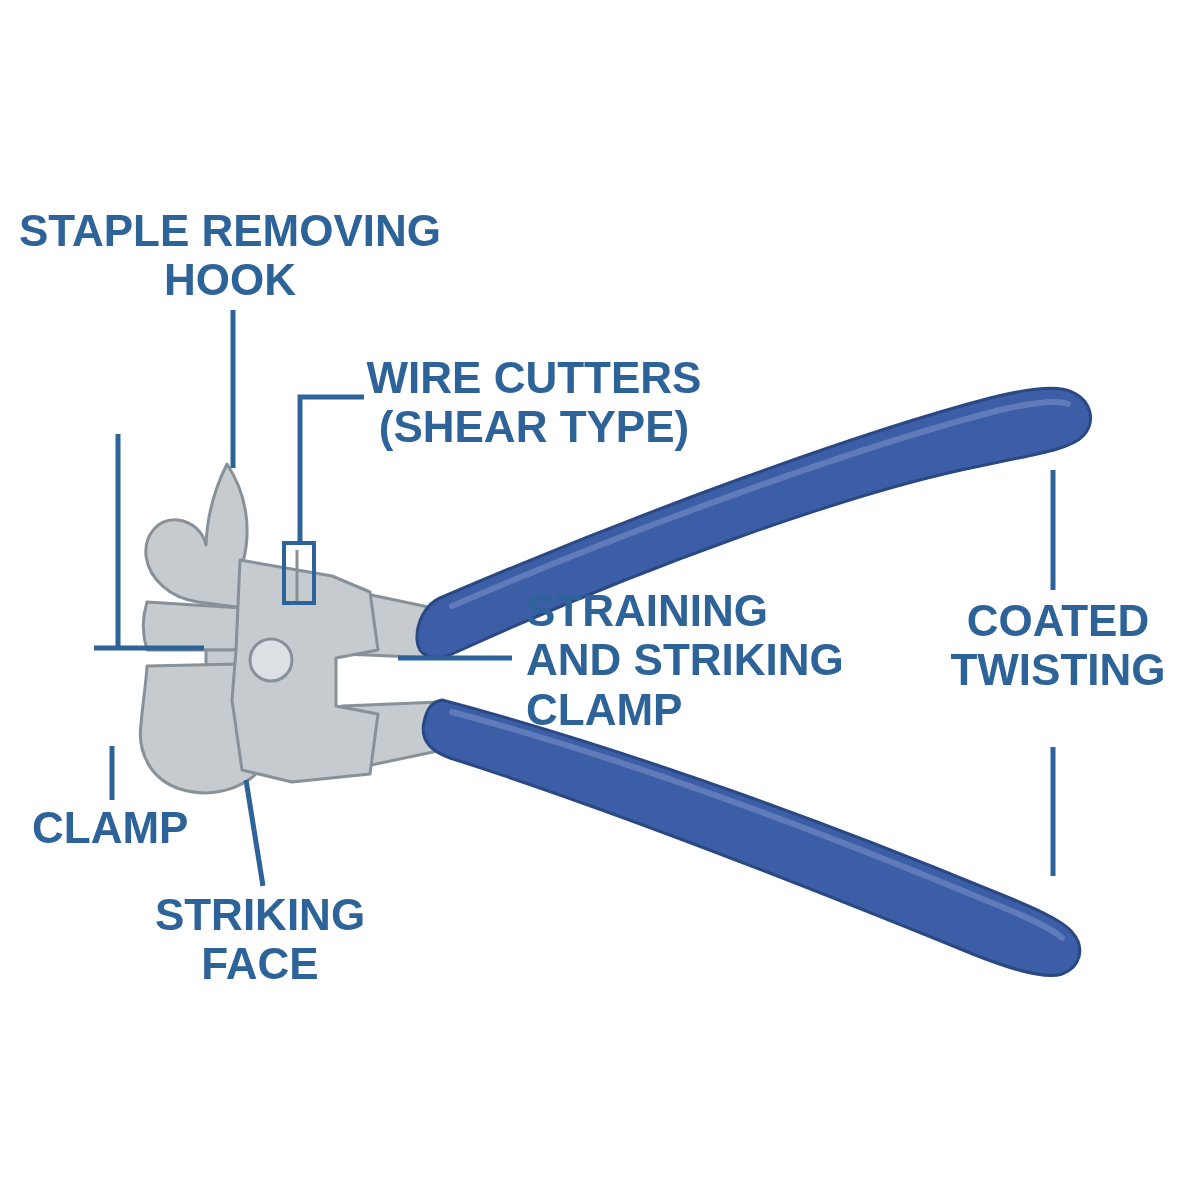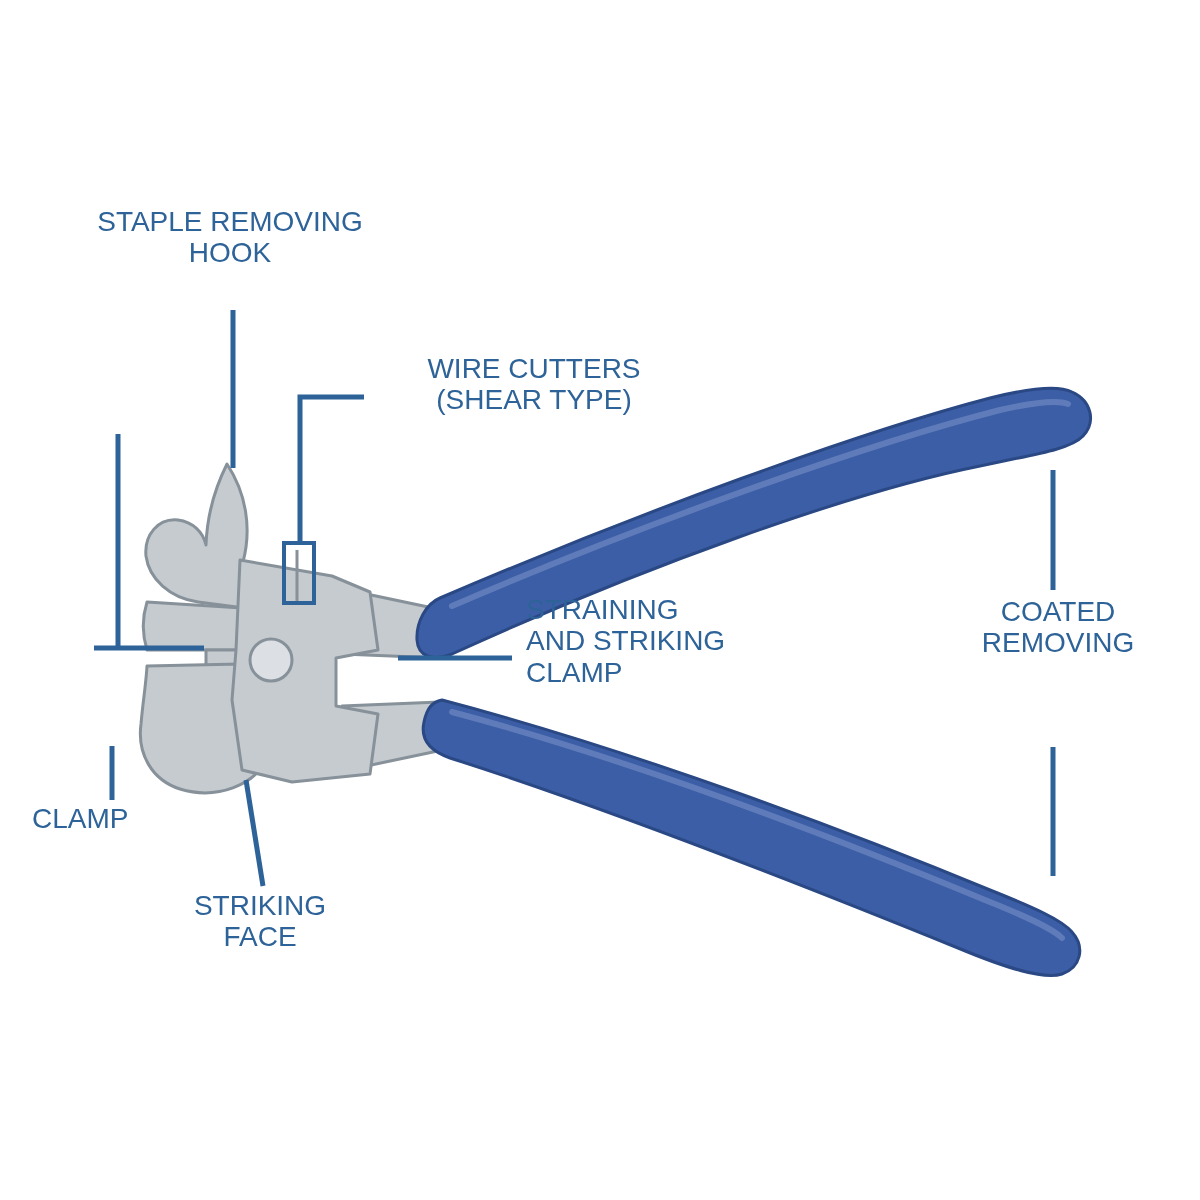--- a/index.html
+++ b/index.html
@@ -8,22 +8,22 @@
     position:relative;
     width:1200px; height:1200px;
     background:var(--background, #ffffff);
     overflow:hidden;
     font-family:"Liberation Sans", sans-serif;
   }
   svg.scene { position:absolute; left:0; top:0; }
   .label {
     position:absolute;
     color:var(--label-text, #2d6398);
-    font-weight:400;
-    font-size:28px;
+    font-weight:700;
+    font-size:44px;
     line-height:1.12;
     letter-spacing:0px;
     white-space:nowrap;
   }
   .label.center { text-align:center; }
   .leader { stroke:var(--leader-line, #2d6398); stroke-width:5; fill:none; stroke-linecap:butt; }
   .bracket { stroke:var(--leader-line, #2d6398); stroke-width:4; fill:none; }
 </style>
 </head>
 <body>
@@ -65,29 +65,29 @@
     <div>STAPLE REMOVING</div>
     <div>HOOK</div>
   </div>
 
 
   <div class="label center" style="left:358px; top:353px; width:352px;">
     <div>WIRE CUTTERS</div>
     <div>(SHEAR TYPE)</div>
   </div>
 
-  <div class="label" style="left:526px; top:586px;margin-top:8px;">
+  <div class="label" style="left:526px; top:586px;">
     <div>STRAINING</div>
     <div>AND STRIKING</div>
     <div>CLAMP</div>
   </div>
 
   <div class="label center" style="left:944px; top:596px; width:228px;">
     <div>COATED</div>
-    <div>REMOVING</div>
+    <div>TWISTING</div>
   </div>
 
   <div class="label" style="left:32px; top:803px;">
     <div>CLAMP</div>
   </div>
 
   <div class="label center" style="left:140px; top:890px; width:240px;">
     <div>STRIKING</div>
     <div>FACE</div>
   </div>

